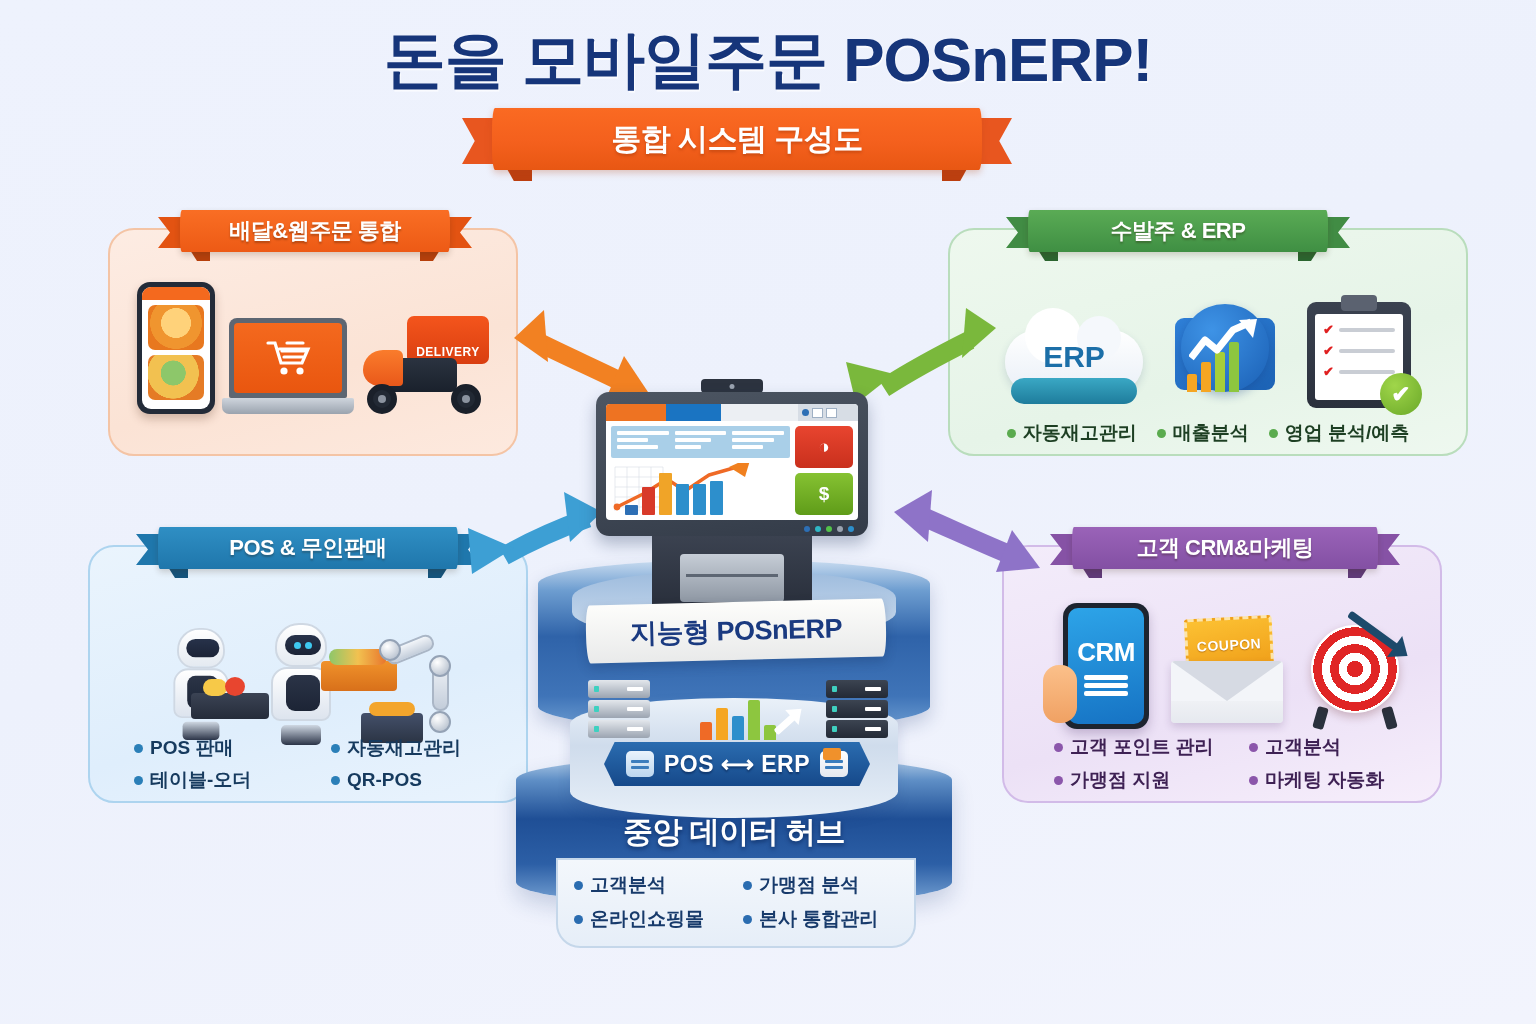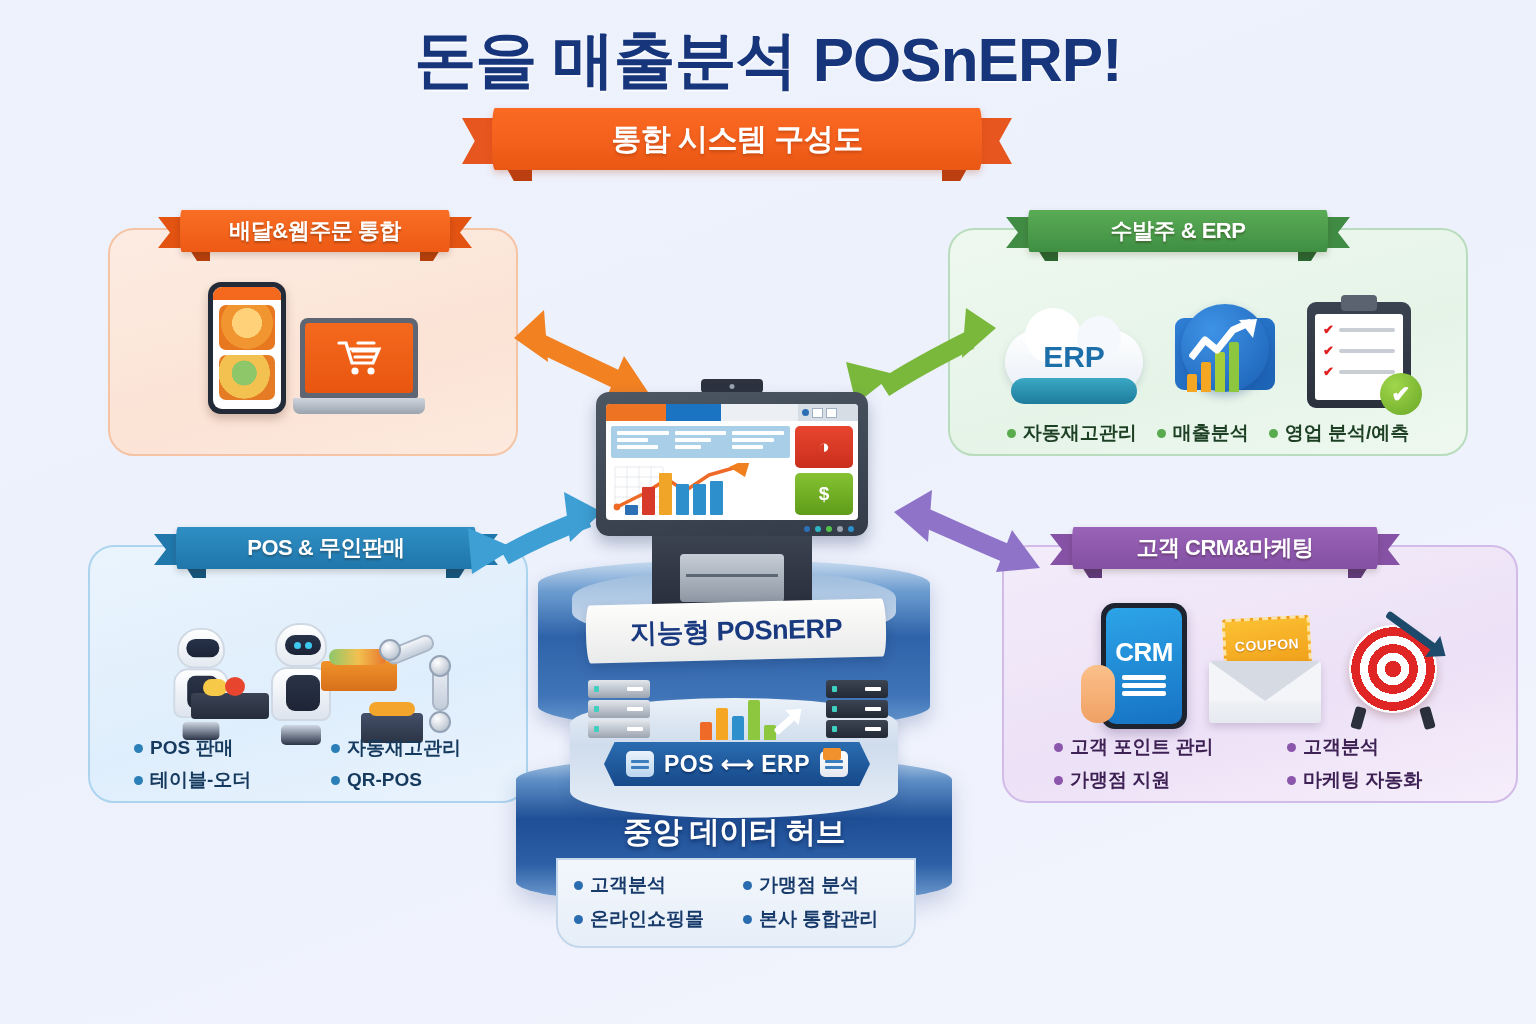--- a/index.html
+++ b/index.html
@@ -117,29 +117,29 @@
   #panel-erp .ribbon .tl, #panel-erp .ribbon .tr { background: #418c44; }
   #panel-erp .ribbon .fl, #panel-erp .ribbon .fr { background: #2c6630; }
   #panel-erp .bullets { color: #1d3f23; }
   #panel-erp .bullets .dot { background: #5aab4e; }
 
   #panel-pos {
     left: 88px; top: 545px; width: 440px; height: 258px;
     background: linear-gradient(165deg,#eaf4fd 0%,#dfeefc 60%,#e9f3fd 100%);
     border-color: #add4ef;
   }
-  #panel-pos .ribbon { left: 86px; width: 300px; }
+  #panel-pos .ribbon { left: 68px; width: 300px; }
   #panel-pos .ribbon .rbody { background: linear-gradient(180deg,#2f8fc4 0%,#1f76ab 100%); }
   #panel-pos .ribbon .tl, #panel-pos .ribbon .tr { background: #1f77ac; }
   #panel-pos .ribbon .fl, #panel-pos .ribbon .fr { background: #15557e; }
   #panel-pos .bullets { color: #163a5e; }
   #panel-pos .bullets .dot { background: #2a7fb8; }
 
   #panel-crm {
-    left: 1002px; top: 545px; width: 516px; height: 258px;
+    left: 1002px; top: 545px; width: 440px; height: 258px;
     background: linear-gradient(165deg,#f3ecfa 0%,#ece1f6 60%,#f6eefb 100%);
     border-color: #d2bbe8;
     padding-left: 16px;
   }
   #panel-crm .ribbon { left: 68px; width: 306px; }
   #panel-crm .ribbon .rbody { background: linear-gradient(180deg,#9a63b8 0%,#8350a3 100%); }
   #panel-crm .ribbon .tl, #panel-crm .ribbon .tr { background: #8652a5; }
   #panel-crm .ribbon .fl, #panel-crm .ribbon .fr { background: #613b7a; }
   #panel-crm .bullets { color: #3e2154; }
   #panel-crm .bullets .dot { background: #8b56ab; }
@@ -497,21 +497,21 @@
   }
   #hub-bullets .b { display:flex; align-items:center; gap:7px; white-space:nowrap; }
   #hub-bullets .dot { width:9px;height:9px;border-radius:50%;background:#2a6cb0;flex:0 0 auto; }
 
   
   .arrow-svg { position:absolute; pointer-events:none; }
 </style>
 </head>
 <body>
 
-<div id="main-title">돈을 매출분석 POSnERP!</div>
+<div id="main-title">돈을 모바일주문 POSnERP!</div>
 
 <div id="main-ribbon">
   <div class="tailL"></div>
   <div class="tailR"></div>
   <div class="foldL"></div>
   <div class="foldR"></div>
   <div class="body">
     <span>통합 시스템 구성도</span>
   </div>
 </div>
@@ -541,20 +541,29 @@
               <g fill="none" stroke="#fff" stroke-width="3.2" stroke-linecap="round">
         <path d="M3 5h7l6 20h21l6-14H14"></path>
                 <path d="M17 13h23M19 19h19M22 5h16"></path>
               </g>
         <circle cx="19" cy="33" r="3.6" fill="#fff"></circle>
               <circle cx="35" cy="33" r="3.6" fill="#fff"></circle>
             </svg>
       </div>
         </div>
       <div class="base"></div>
+    </div>
+    <div class="scooter">
+      <div class="box">
+          <span>DELIVERY</span>
+        </div>
+      <div class="body2"></div>
+      <div class="front"></div>
+      <div class="wheel w1"></div>
+      <div class="wheel w2"></div>
     </div>
   </div>
 </div>
 
 <div class="panel" id="panel-erp">
   <div class="ribbon">
     <div class="tl"></div>
     <div class="tr"></div>
     <div class="fl"></div>
     <div class="fr"></div>

